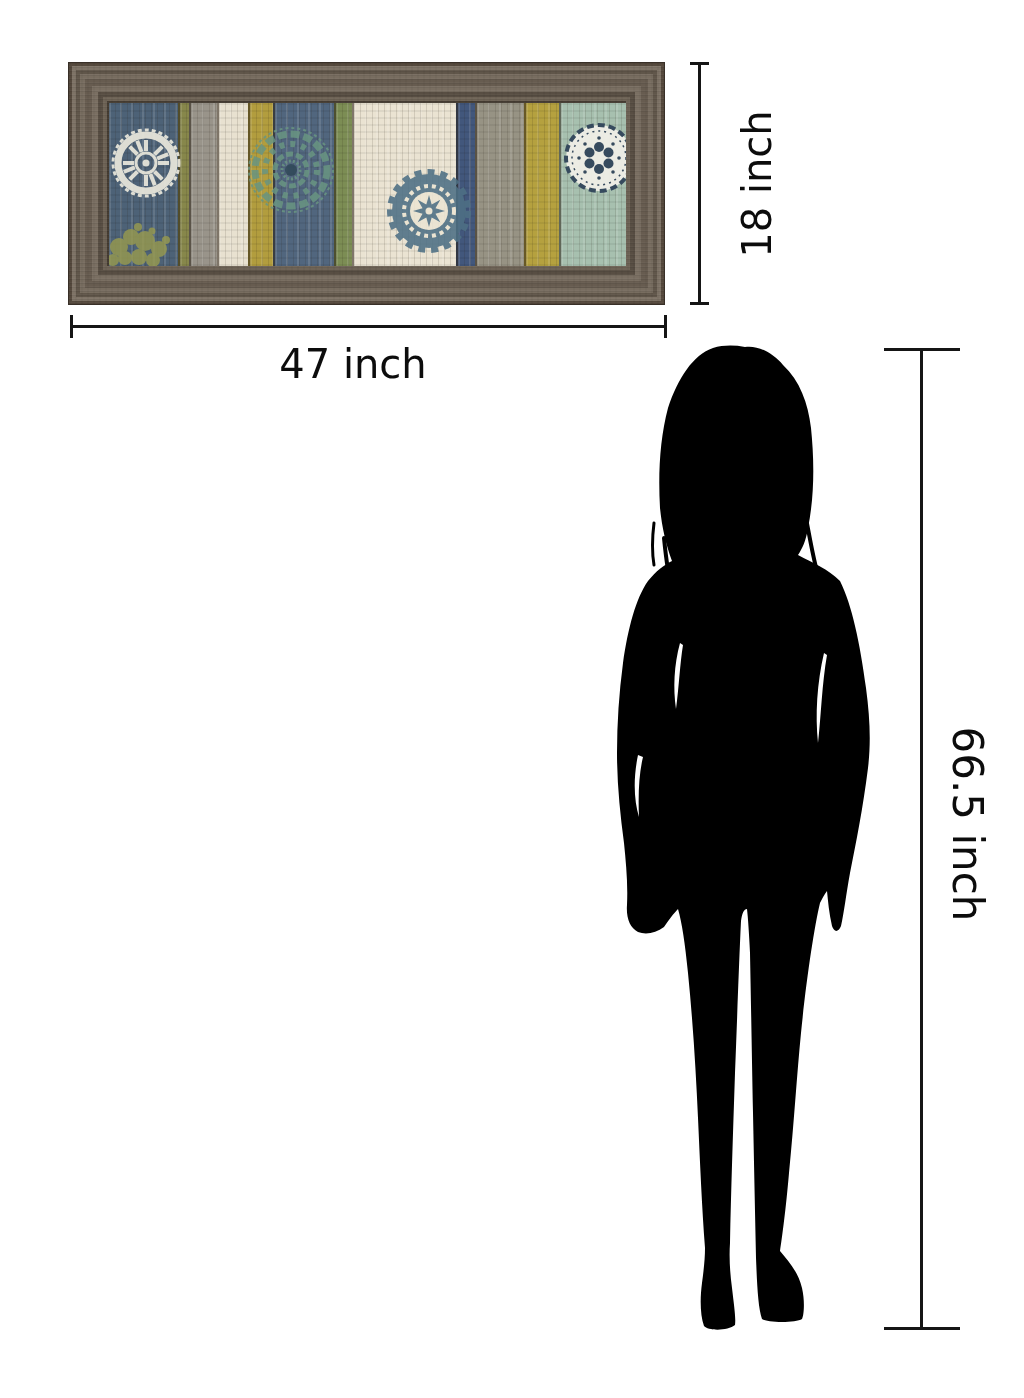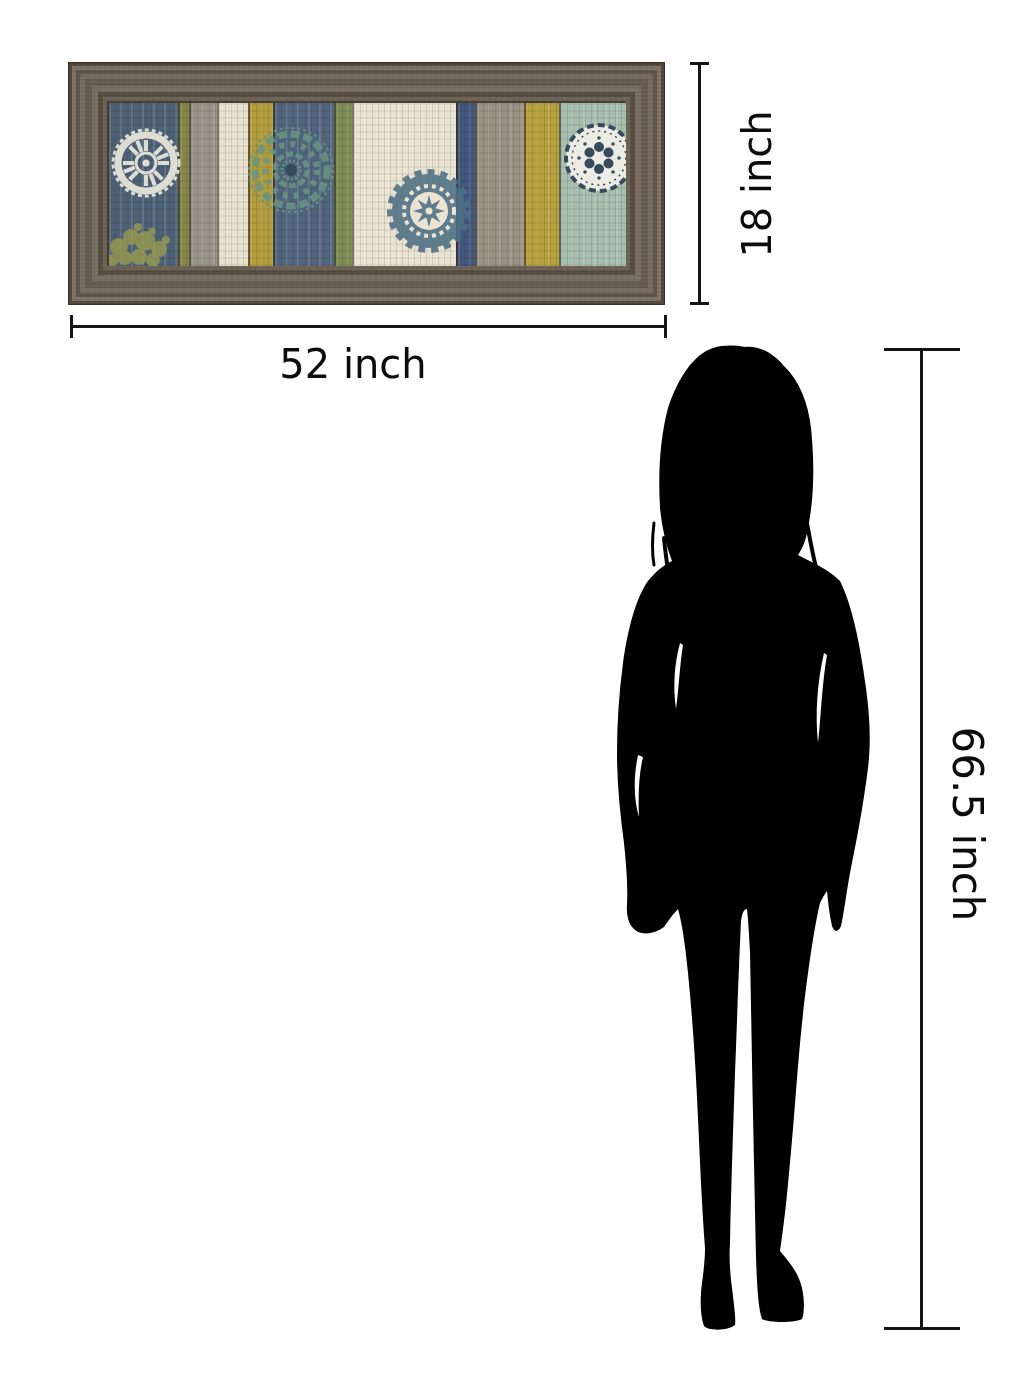--- a/index.html
+++ b/index.html
@@ -159,21 +159,21 @@
   </div>
 
   <div class="dim-line" style="left:698px;top:62px;width:3px;height:243px;"></div>
   <div class="dim-line" style="left:690px;top:62px;width:19px;height:3px;"></div>
   <div class="dim-line" style="left:690px;top:302px;width:19px;height:3px;"></div>
   <div class="dim-label rot-ccw" style="left:757px;top:184px;">18 inch</div>
 
   <div class="dim-line" style="left:70px;top:325px;width:597px;height:3px;"></div>
   <div class="dim-line" style="left:70px;top:315px;width:3px;height:23px;"></div>
   <div class="dim-line" style="left:664px;top:315px;width:3px;height:23px;"></div>
-  <div class="dim-label rot-none" style="left:353px;top:364px;">52 inch</div>
+  <div class="dim-label rot-none" style="left:353px;top:364px;">47 inch</div>
 
   <svg class="figure" width="272" height="990" viewBox="0 0 272 990">
     <path fill="#000000" d="
       M137,4
       C150,2 165,10 175,22 C192,38 200,60 203,85 C206,115 207,150 200,185
       C198,198 194,206 190,212 C205,220 220,226 232,238 C244,262 252,300 258,345
       C262,375 263,400 260,425 C255,465 248,500 242,530 C238,552 236,570 233,583
       C230,590 226,589 224,583 C221,570 220,558 219,548 C216,552 214,556 212,560
       C206,585 198,640 193,690 C189,730 186,780 181,830 C178,865 174,895 172,908
       C180,918 190,928 194,945 C197,958 196,972 194,976 C188,980 160,980 154,976

